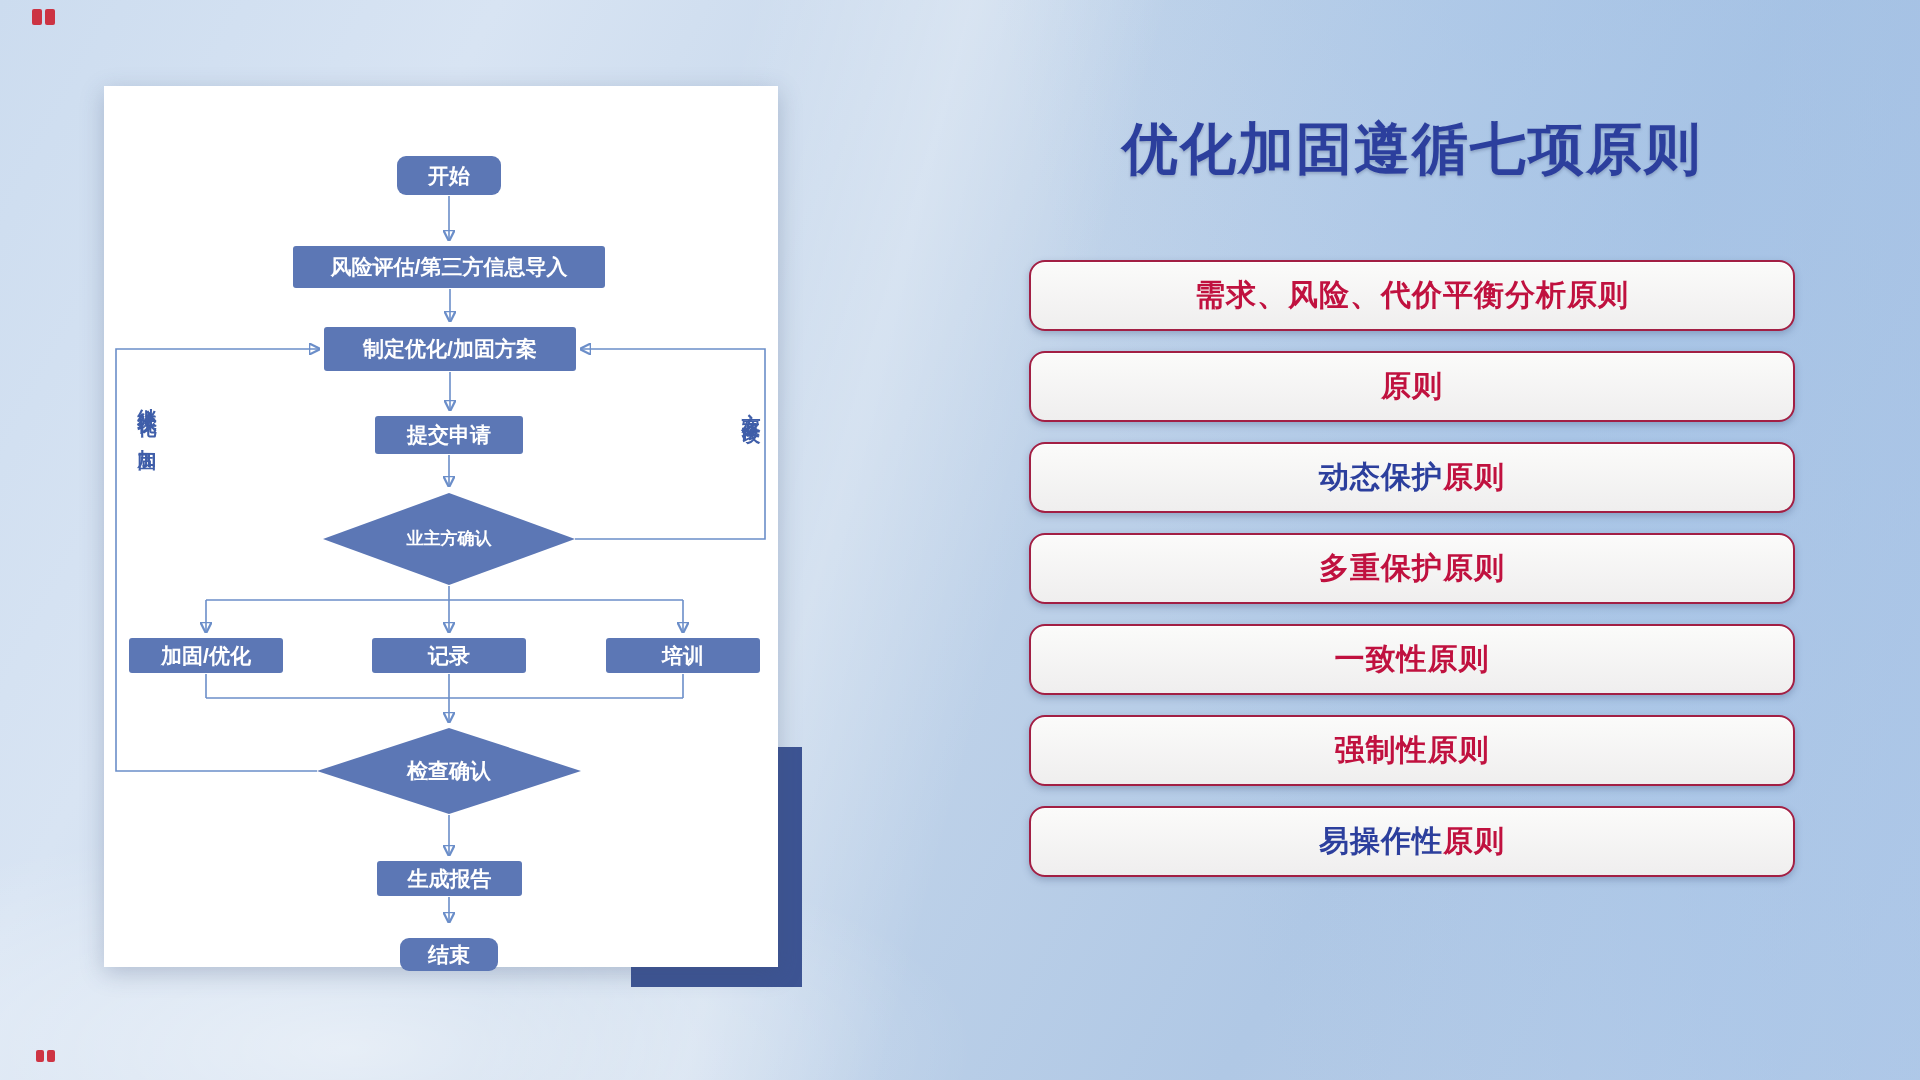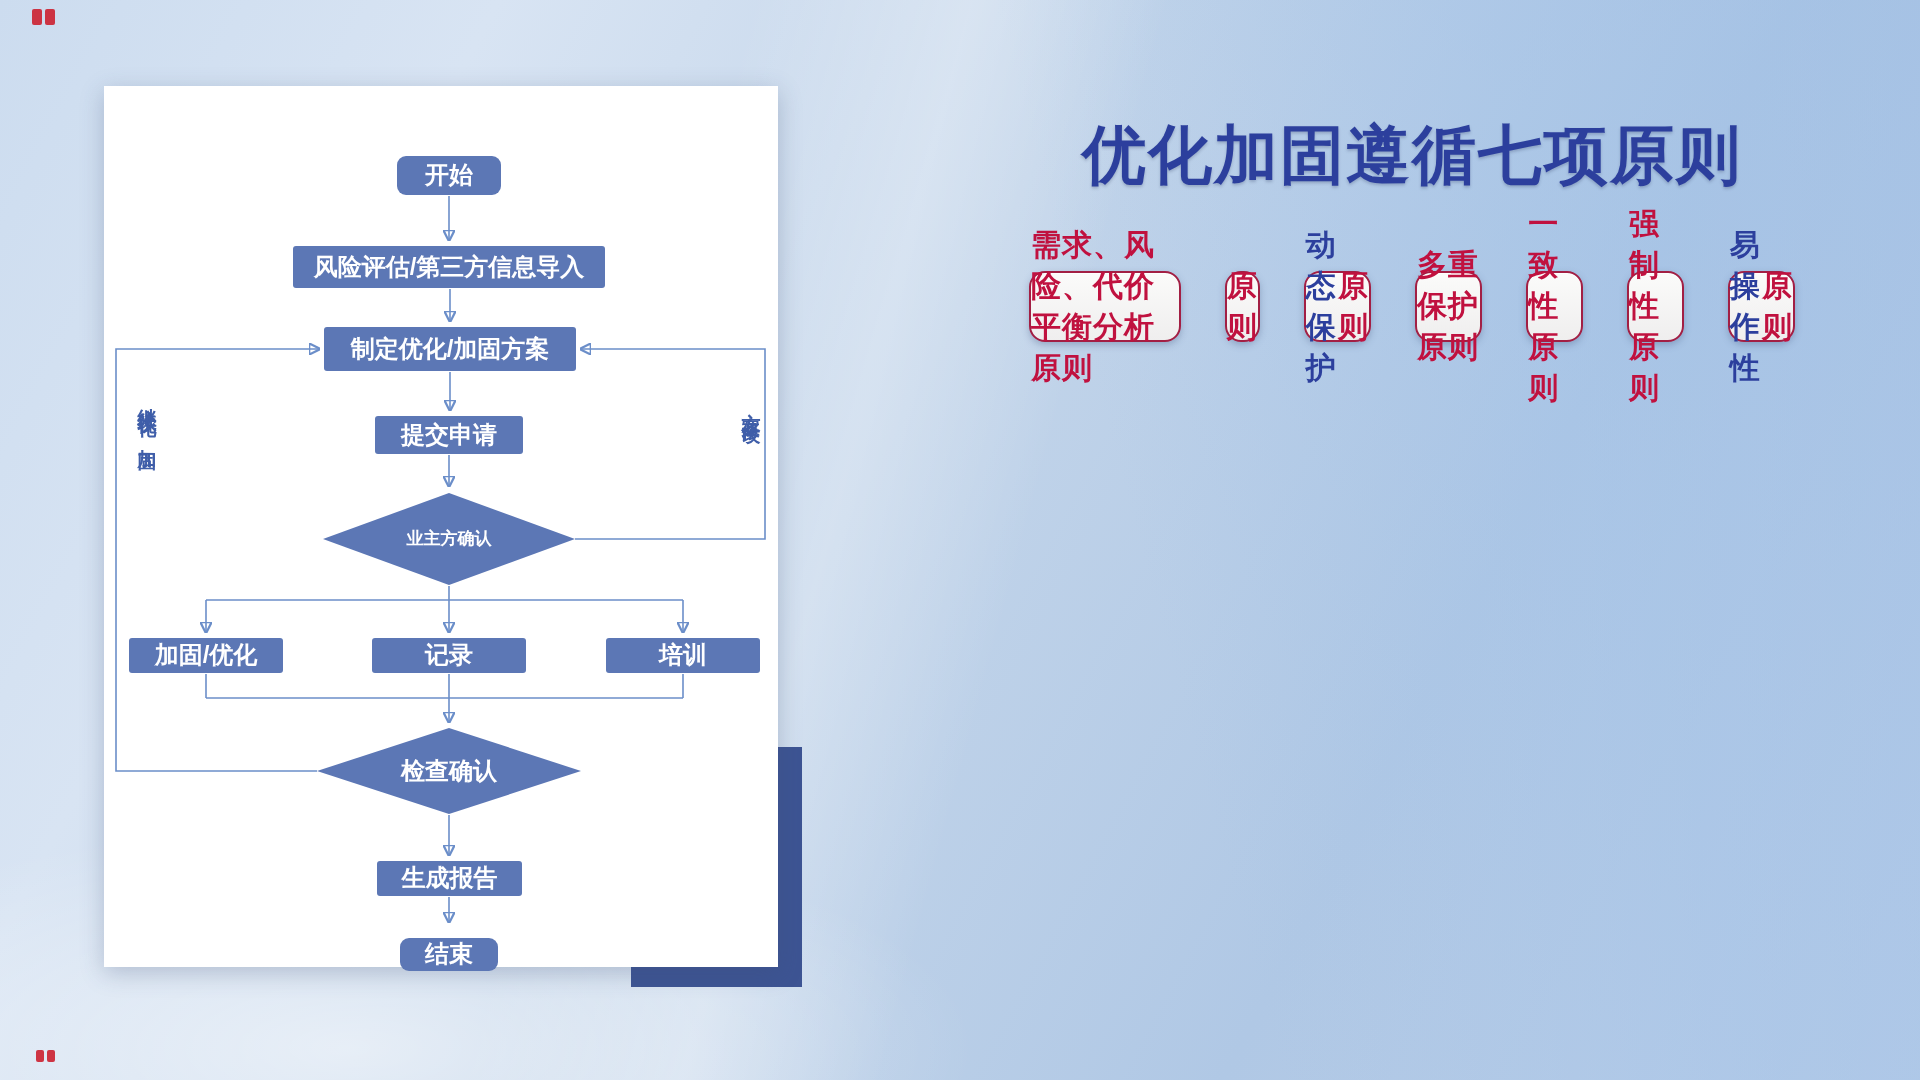--- a/index.html
+++ b/index.html
@@ -41,38 +41,38 @@
   .flow-card{
     position:absolute;left:104px;top:86px;width:674px;height:881px;
     background:#ffffff;z-index:2;
     box-shadow:0 6px 22px rgba(60,80,120,0.28);
   }
   .flow-card svg{position:absolute;left:0;top:0;}
   .flow-card svg path{stroke:var(--connector);stroke-width:1.6;fill:none;}
   .node{
     position:absolute;background:var(--node-fill);color:var(--node-text);
     display:flex;align-items:center;justify-content:center;
-    font-weight:bold;font-size:24px;text-align:center;line-height:1.1;z-index:3;
+    font-weight:bold;font-size:21px;text-align:center;line-height:1.1;z-index:3;
   }
   .node.rect{border-radius:3px;}
   .node.pill{border-radius:9px;}
   .node.diamond{clip-path:polygon(50% 0,100% 50%,50% 100%,0 50%);}
   .vlabel{
     position:absolute;writing-mode:vertical-rl;text-orientation:upright;
     font-weight:bold;font-size:19px;color:var(--vlabel-color);
     letter-spacing:4px;z-index:3;display:flex;align-items:center;
   }
 
   
   .right-panel{position:absolute;left:1029px;top:112px;width:766px;z-index:2;}
   .panel-title{
-    text-align:center;font-size:64px;font-weight:800;letter-spacing:2px;
+    text-align:center;font-size:56px;font-weight:800;letter-spacing:2px;
     color:var(--title-color);text-shadow:0 2px 3px rgba(40,50,90,0.25);
   }
-  .principles{margin-top:72px;display:flex;flex-direction:row;gap:44px;}
+  .principles{margin-top:72px;display:flex;flex-direction:column;gap:20px;}
   .principle-card{
     height:71px;border:2px solid var(--card-border);border-radius:16px;
     background:linear-gradient(#fbfbfa,#efeeee);
     display:flex;align-items:center;justify-content:center;
     font-size:30px;font-weight:bold;letter-spacing:1px;
     box-shadow:0 3px 7px rgba(70,90,130,0.35), inset 0 1px 0 rgba(255,255,255,0.9);
   }
 </style>
 </head>
 <body>

